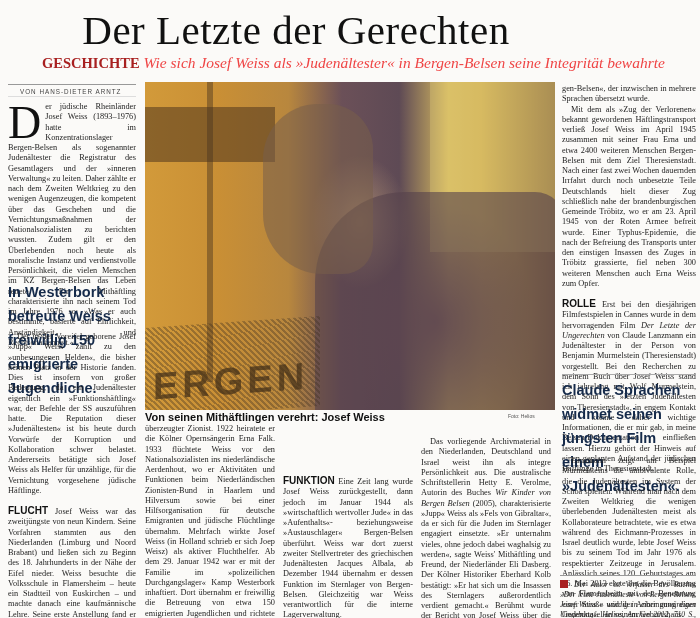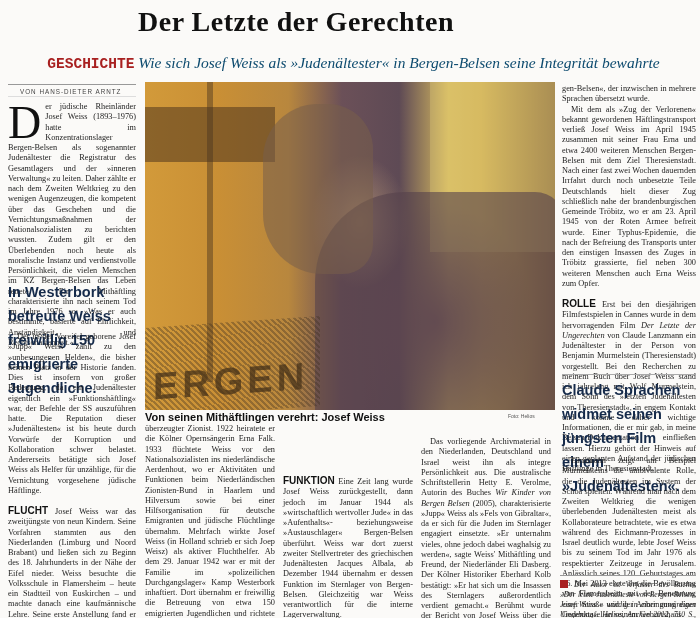--- a/index.html
+++ b/index.html
@@ -1,29 +1,29 @@
 <!DOCTYPE html>
 <html><head>
 <meta charset="utf-8">
 <style>
   * { margin:0; padding:0; box-sizing:border-box; }
   html, body { width:700px; height:618px; overflow:hidden; background:#fbfaf8; }
   body { position:relative; font-family:"DejaVu Serif", serif; color:#1a1a1a; }
 
   .headline {
     position:absolute; left:0; top:6px; width:592px; text-align:center;
-    font-family:"Liberation Serif", serif; font-size:28px; font-weight:bold;
+    font-family:"Liberation Serif", serif; font-size:41px; font-weight:normal;
     letter-spacing:0.5px; color:#111;
   }
   .subline {
     position:absolute; left:0; top:54px; width:700px; text-align:center;
     font-family:"Liberation Serif", serif; font-size:15.5px; white-space:nowrap;
   }
-  .subline .kicker { color:#a82020; font-family:Liberation Mono, monospace; font-weight:bold; font-size:14.5px; font-style:normal;margin-left:7px; }
-  .subline .deck { font-style:italic; color:#0c4a6e;margin-top:16px; }
+  .subline .kicker { color:#a82020; font-family:Liberation Serif, serif; font-weight:bold; font-size:14.5px; font-style:normal;margin-left:7px; }
+  .subline .deck { font-style:italic; color:#ef4444;margin-top:16px; }
 
   .byline {
     position:absolute; left:8px; top:84px; width:128px; height:13px;
     border-top:1px solid #999; border-bottom:1px solid #ddd;
     font-family:"Liberation Sans", sans-serif; font-size:6.3px; letter-spacing:1px;
     text-transform:uppercase; color:#444; padding:3px 0 0 12px;
   }
 
   .col {
     position:absolute; font-family:"Liberation Serif", serif; font-size:8.3px; line-height:10.25px;

